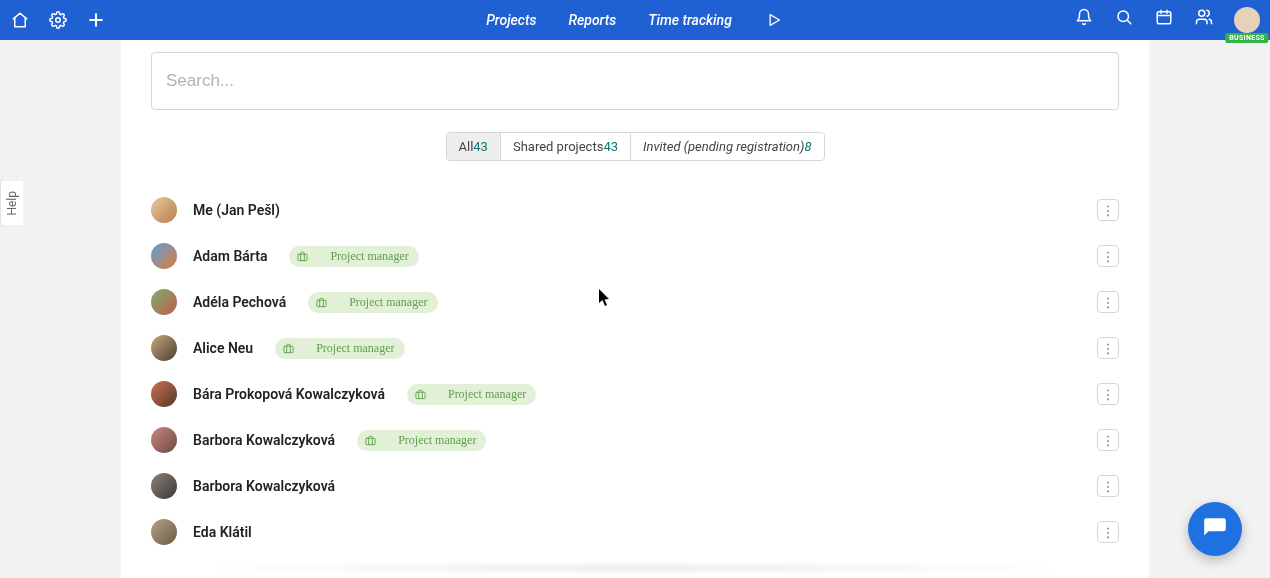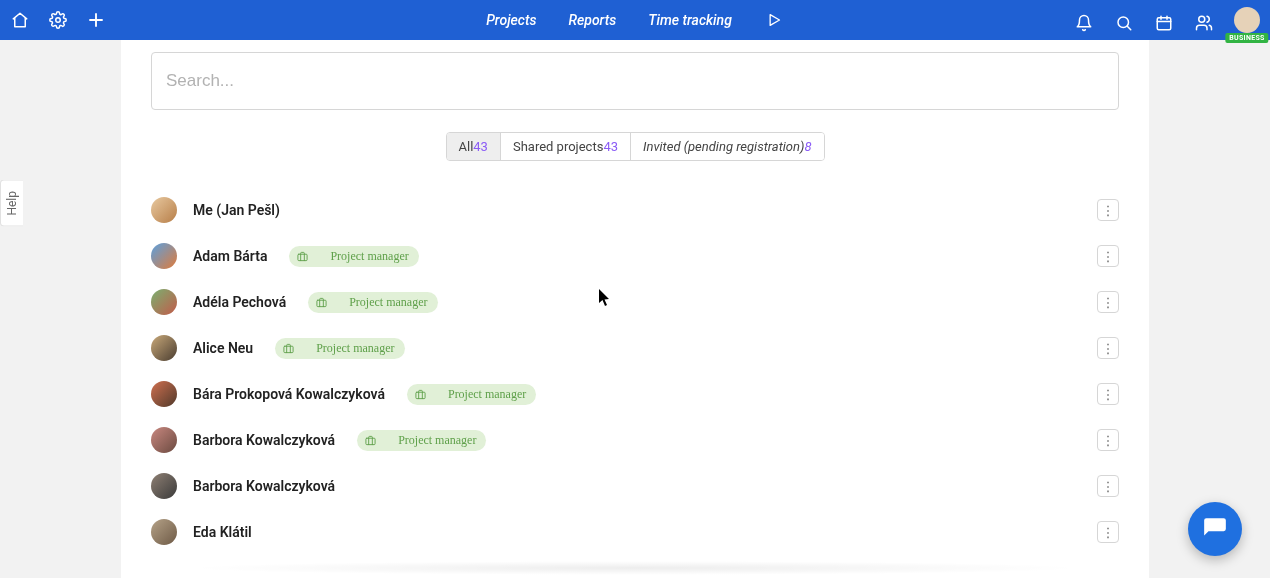--- a/index.html
+++ b/index.html
@@ -26,21 +26,21 @@
     position: absolute;
     left: 50%;
     transform: translateX(-50%);
     display: flex;
     align-items: center;
     gap: 32px;
   }
   .nav-right {
     margin-left: auto;
     display: flex;
-    align-items: flex-end;
+    align-items: flex-start;
     gap: 20px;
   }
   .nav-icon {
     color: #fff;
     display: inline-flex;
     align-items: center;
     justify-content: center;
     cursor: pointer;
     width: 20px;
     height: 20px;
@@ -166,21 +166,21 @@
     font-size: 13px;
     color: #444;
     cursor: pointer;
     border-right: 1px solid #d6d6d6;
     display: inline-flex;
     align-items: center;
     background: #fff;
   }
   .filter-tab:last-child { border-right: none; font-style: italic; }
   .filter-tab.active { background: #eeeeee; }
-  .filter-count { color: #8b5cf6; font-size: 13px; }
+  .filter-count { color: #0f766e; font-size: 13px; }
   .chev-down {
     display:inline-block;
     width:0;height:0;
     border-left:4px solid transparent;
     border-right:4px solid transparent;
     border-top:5px solid #555;
     margin-left:4px;
   }
 
   

